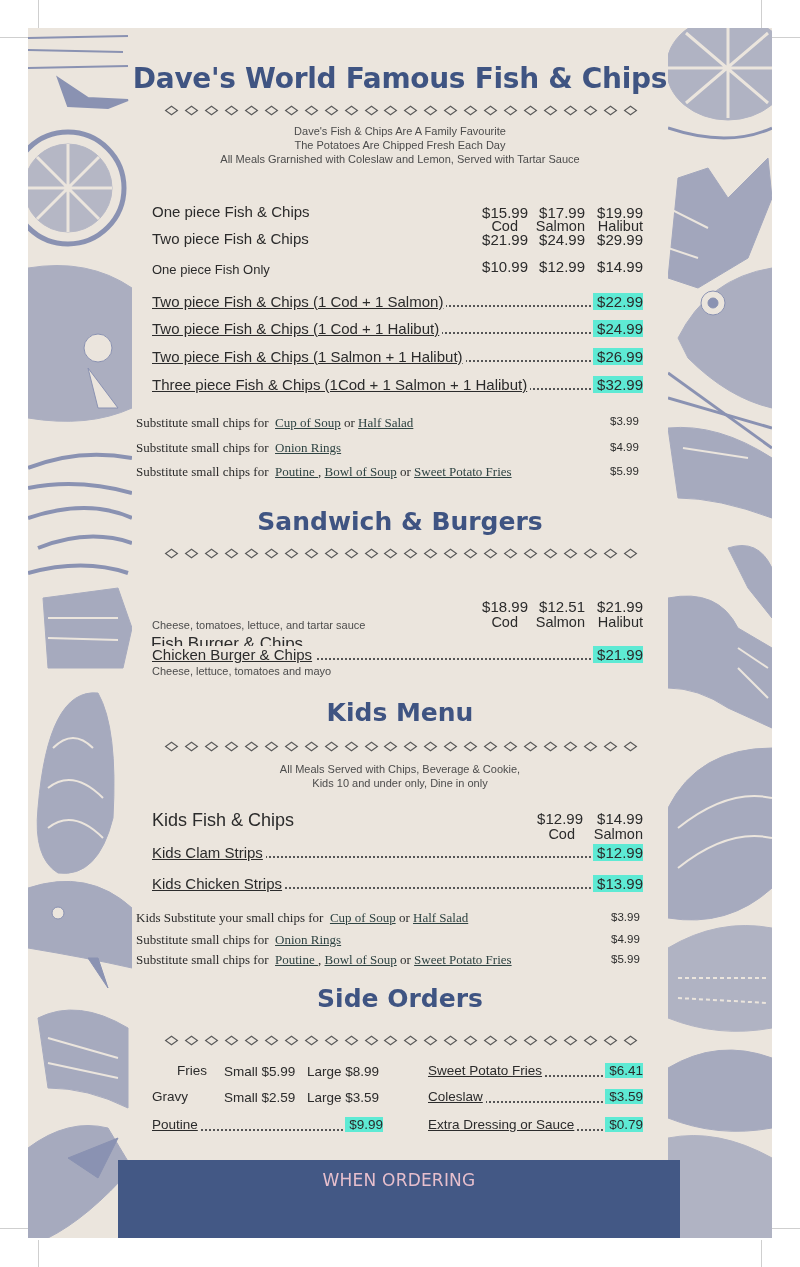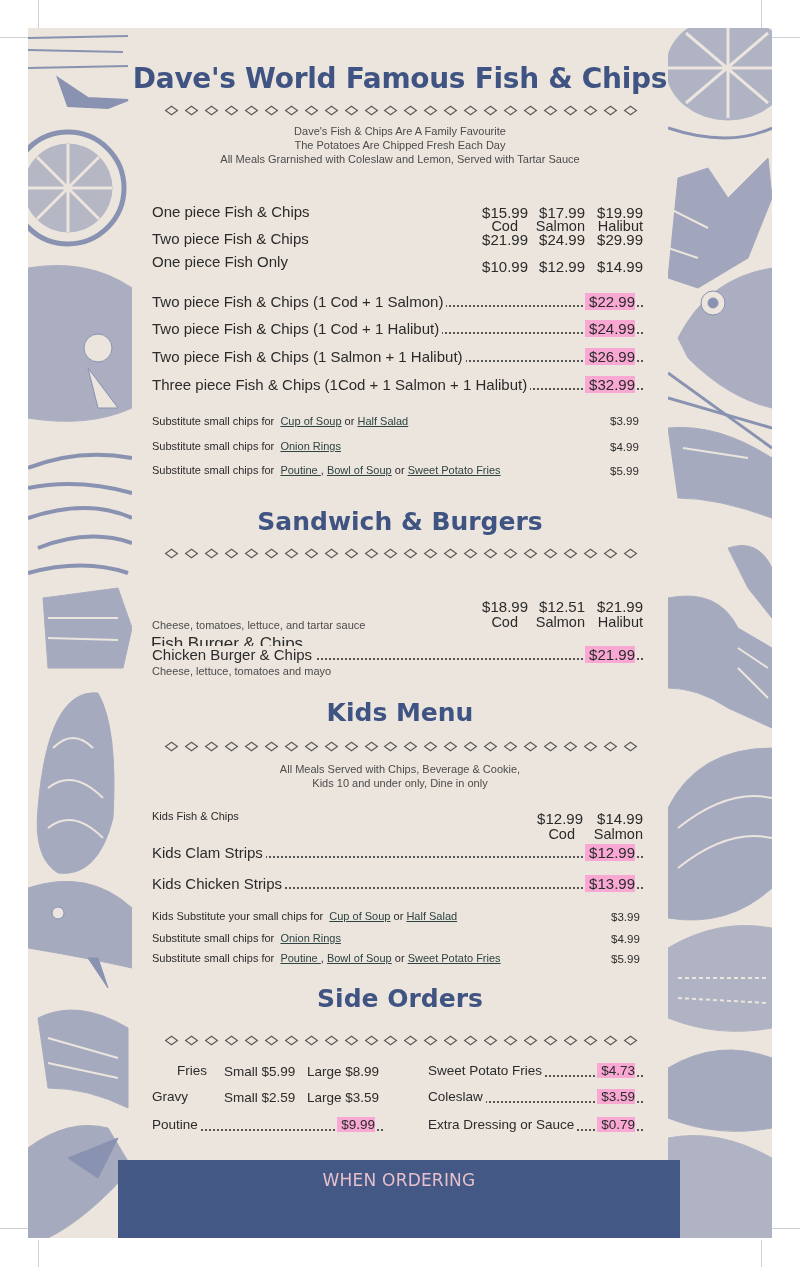--- a/index.html
+++ b/index.html
@@ -32,28 +32,28 @@
   }
   .sep span::before {
     content:""; position:absolute; left:1px; top:-1px; width:5px; height:5px;
     border:1px solid #5a5a5a; transform:scaleX(1.4) rotate(45deg);
   }
   .sub {
     position:absolute; left:0; width:800px; text-align:center;
     font-size:11px; color:#4c4c4c; line-height:14px;
   }
   .row { position:absolute; left:152px; width:491px; font-size:15px; color:#2b2b2b; height:18px; }
-  .row .name { position:absolute; left:0; top:0; white-space:nowrap; background:#ebe5dd; padding-right:3px; z-index:1; }
+  .row .name { position:absolute; left:0; top:0; white-space:nowrap; background:#ebe5dd; padding-right:3px; z-index:1;text-decoration:underline; }
   .row .dots {
     position:absolute; left:0; right:0; top:12px; border-bottom:2px dotted #555; height:0;
   }
-  .row .price { position:absolute; right:8px; top:0; background:#f9a8d4; padding-left:4px; z-index:1; }
+  .row .price { position:absolute; right:0; top:0; background:#5eead4; padding-left:4px; z-index:1; }
   .col { position:absolute; font-size:15px; text-align:right; white-space:nowrap; }
   .hdr { font-size:14.5px;margin-top:32px; }
-  .small { position:absolute; left:152px; font-size:11px; color:#2b2b2b; white-space:nowrap; }
+  .small { position:absolute; left:136px; font-size:13px; color:#2b2b2b; white-space:nowrap;font-family:Liberation Serif, serif; }
   .small u { text-decoration:underline; color:#2e4342; }
   .small-price { position:absolute; font-size:11.5px; white-space:nowrap; }
   .desc { position:absolute; left:152px; font-size:11px; color:#4c4c4c; white-space:nowrap; }
   .banner {
     position:absolute; left:118px; top:1160px; width:562px; height:78px; background:#435885;
     color:#e7bfcd; text-align:center; font-size:17px; line-height:28px; padding-top:6px; box-sizing:border-box;
     font-family:"DejaVu Sans", sans-serif; font-weight:normal; letter-spacing:0.2px;
   }
   .side-row { position:absolute; font-size:13.5px; white-space:nowrap; }
 </style>
@@ -201,21 +201,21 @@
 <div class="abs" style="left:152px;top:203px;font-size:15px;">One piece Fish &amp; Chips</div>
 <div class="col" style="left:470px;width:58px;top:204px;">$15.99</div>
 <div class="col" style="left:530px;width:55px;top:204px;">$17.99</div>
 <div class="col" style="left:590px;width:53px;top:204px;">$19.99</div>
 
 <div class="abs" style="left:152px;top:230px;font-size:15px;">Two piece Fish &amp; Chips</div>
 <div class="col" style="left:470px;width:58px;top:231px;">$21.99</div>
 <div class="col" style="left:530px;width:55px;top:231px;">$24.99</div>
 <div class="col" style="left:590px;width:53px;top:231px;">$29.99</div>
 
-<div class="abs" style="left:152px;top:253px;font-size:15px;">One piece Fish Only</div>
+<div class="abs" style="left:152px;top:262px;font-size:13px;">One piece Fish Only</div>
 <div class="col" style="left:470px;width:58px;top:258px;">$10.99</div>
 <div class="col" style="left:530px;width:55px;top:258px;">$12.99</div>
 <div class="col" style="left:590px;width:53px;top:258px;">$14.99</div>
 
 <div class="row" style="top:293px;">
   <span class="dots"></span>
   <span class="name">Two piece Fish &amp; Chips (1 Cod + 1 Salmon)</span>
   <span class="price">$22.99</span>
 </div>
 <div class="row" style="top:320px;">
@@ -318,21 +318,21 @@
     <span></span>
     <span></span>
     <span></span>
     <span></span>
 </div>
 <div class="sub" style="top:762px;">All Meals Served with Chips, Beverage &amp; Cookie,</div>
 <div class="sub" style="top:776px;">Kids 10 and under only, Dine in only</div>
 
 <div class="col hdr" style="left:530px;width:45px;top:794px;">Cod</div>
 <div class="col hdr" style="left:585px;width:58px;top:794px;">Salmon</div>
-<div class="abs" style="left:152px;top:810px;font-size:11px;">Kids Fish &amp; Chips</div>
+<div class="abs" style="left:152px;top:810px;font-size:18px;">Kids Fish &amp; Chips</div>
 <div class="col" style="left:525px;width:58px;top:810px;">$12.99</div>
 <div class="col" style="left:585px;width:58px;top:810px;">$14.99</div>
 
 <div class="row" style="top:844px;">
   <span class="dots"></span>
   <span class="name">Kids Clam Strips</span>
   <span class="price">$12.99</span>
 </div>
 <div class="row" style="top:875px;">
   <span class="dots"></span>
@@ -393,21 +393,21 @@
 
 <div class="row" style="top:1117px;left:152px;width:231px;font-size:13.5px;">
   <span class="dots"></span>
   <span class="name">Poutine</span>
   <span class="price">$9.99</span>
 </div>
 
 <div class="row" style="top:1063px;left:428px;width:215px;font-size:13.5px;">
   <span class="dots"></span>
   <span class="name">Sweet Potato Fries</span>
-  <span class="price">$4.73</span>
+  <span class="price">$6.41</span>
 </div>
 <div class="row" style="top:1089px;left:428px;width:215px;font-size:13.5px;">
   <span class="dots"></span>
   <span class="name">Coleslaw</span>
   <span class="price">$3.59</span>
 </div>
 <div class="row" style="top:1117px;left:428px;width:215px;font-size:13.5px;">
   <span class="dots"></span>
   <span class="name">Extra Dressing or Sauce</span>
   <span class="price">$0.79</span>

